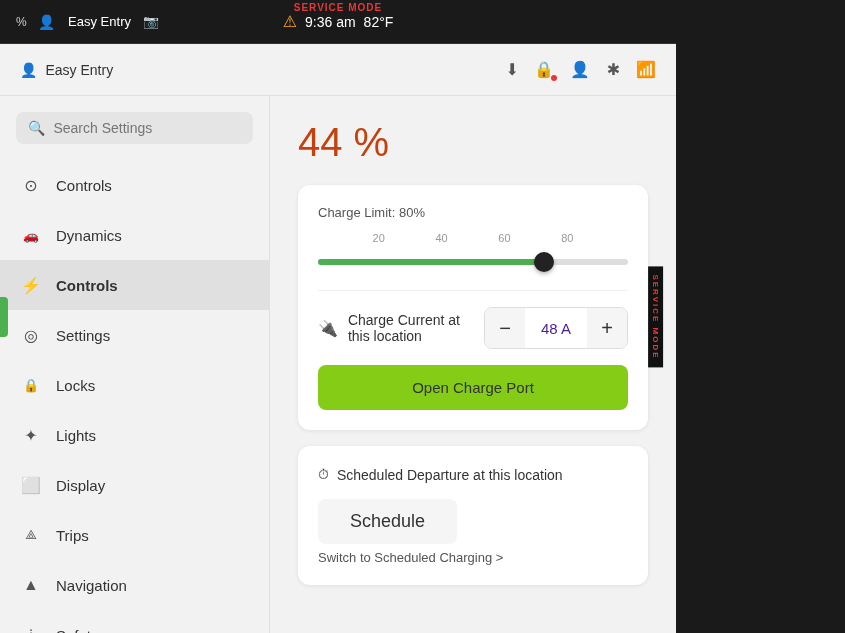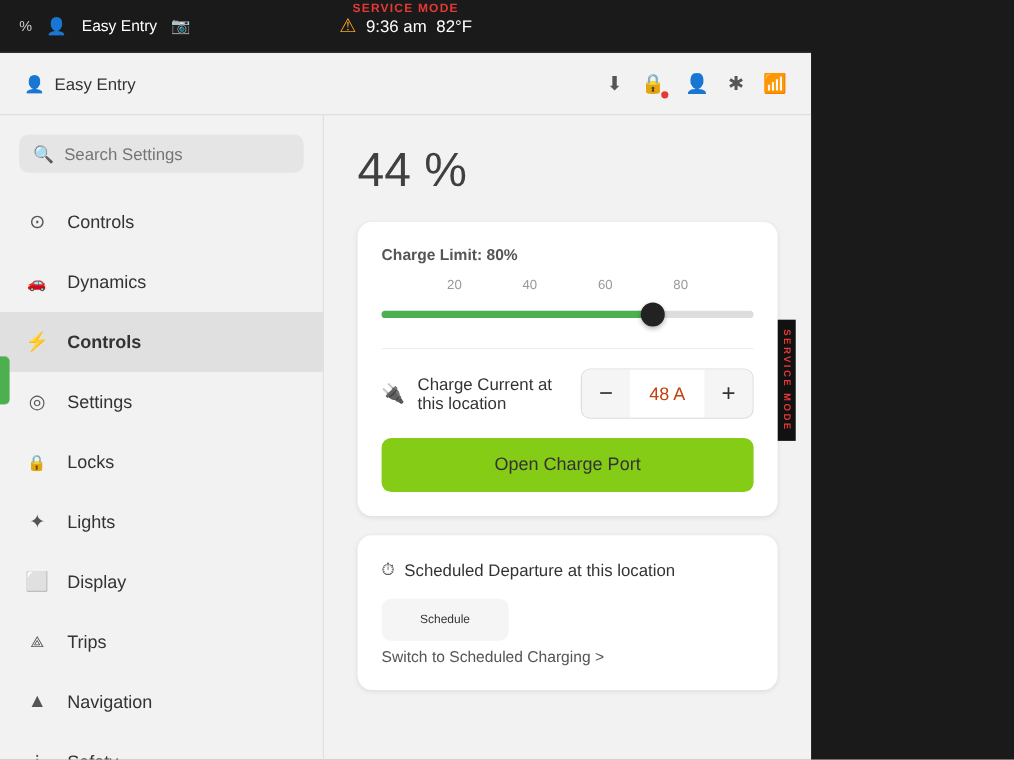--- a/index.html
+++ b/index.html
@@ -113,37 +113,37 @@
     .content {
       flex: 1;
       padding: 24px 28px;
       overflow-y: auto;
       background: #f2f2f2;
     }
 
     .battery-percent {
       font-size: 40px;
       font-weight: 300;
-      color: #404040;
+      color: #c2410c;
       margin-bottom: 20px;
     }
 
     .charge-card {
       background: #fff;
       border-radius: 12px;
       padding: 20px;
       margin-bottom: 16px;
       box-shadow: 0 1px 4px rgba(0,0,0,0.08);
     }
 
     .charge-limit-label {
       font-size: 13px;
       color: #555;
       margin-bottom: 12px;
-      font-weight: 700;
+      font-weight: 400;
     }
 
     .slider-ticks {
       display: flex;
       justify-content: space-between;
       font-size: 11px;
       color: #999;
       margin-bottom: 6px;
       padding: 0 4px;
     }
@@ -236,21 +236,21 @@
       display: flex;
       align-items: center;
       justify-content: center;
       color: #333;
     }
 
     .ctrl-value {
       padding: 0 16px;
       font-size: 15px;
       font-weight: 500;
-      color: #c2410c;
+      color: #4c1d95;
       min-width: 60px;
       text-align: center;
       background: #fff;
       height: 40px;
       display: flex;
       align-items: center;
       justify-content: center;
     }
 
     .open-charge-btn {
@@ -282,21 +282,21 @@
       font-size: 14px;
       color: #333;
       margin-bottom: 16px;
     }
 
     .schedule-btn {
       padding: 12px 32px;
       background: #f5f5f5;
       border: none;
       border-radius: 8px;
-      font-size: 10px;
+      font-size: 18px;
       color: #333;
       cursor: pointer;
       font-weight: 500;
     }
 
     .switch-scheduled {
       font-size: 13px;
       color: #555;
       margin-top: 12px;
       cursor: pointer;

